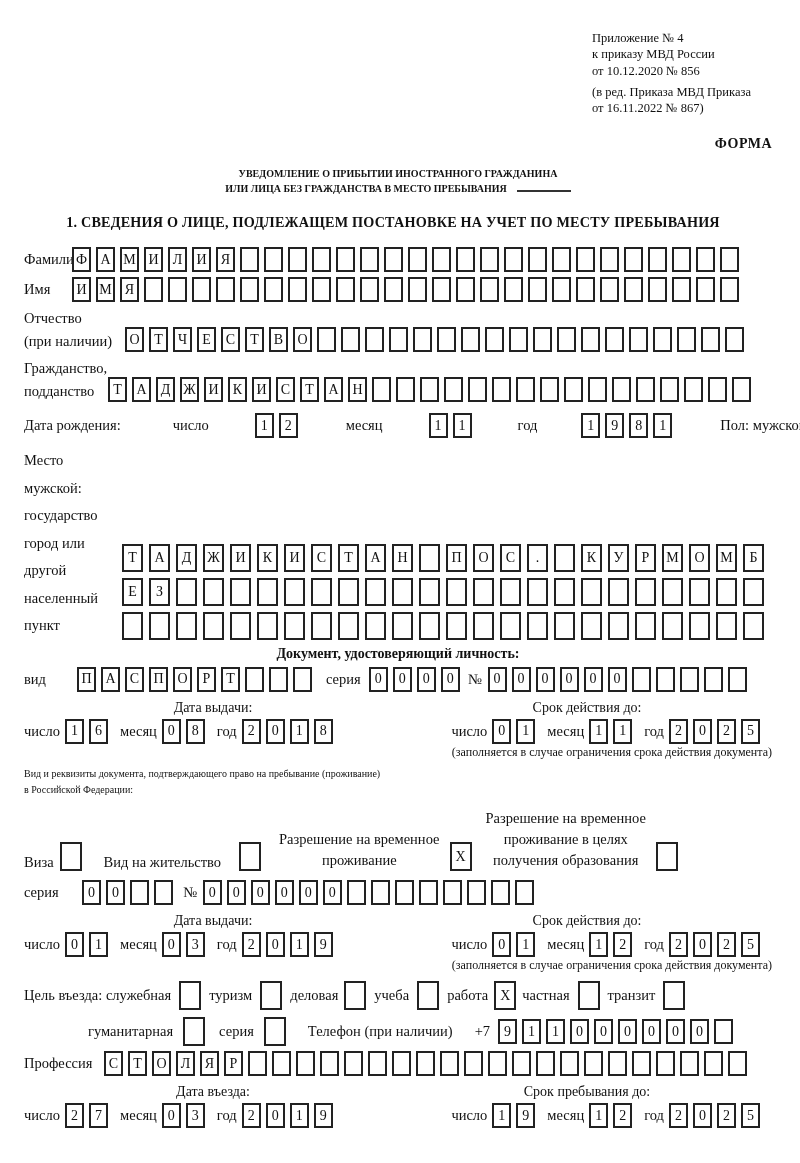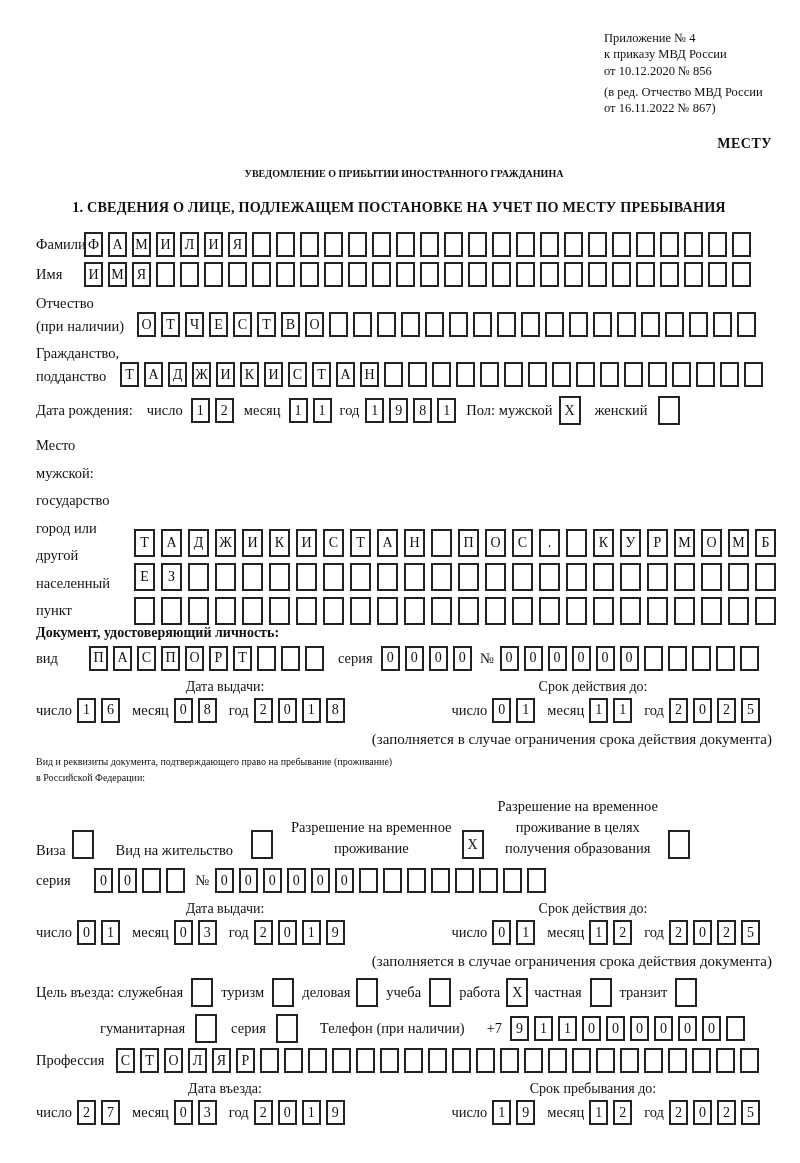--- a/index.html
+++ b/index.html
@@ -3,21 +3,21 @@
 <meta charset="utf-8">
 <style>
   html,body{margin:0;padding:0;background:#ffffff;}
   .page{
     position:relative;
     width:800px;height:1163px;
     box-sizing:border-box;
     background:#ffffff;
     color:#111111;
     font-family:"Liberation Serif","DejaVu Serif",serif;
-    padding:30px 28px 10px 36px;
+    padding:30px 28px 10px 24px;
     overflow:hidden;
   }
   .appendix{margin-left:568px;font-size:12.5px;line-height:1.3;white-space:nowrap;}
   .appendix .gap{height:5px;}
   .forma{margin-top:20px;text-align:right;font-weight:bold;font-size:14px;letter-spacing:.5px;}
   .title{margin-top:14px;text-align:center;font-weight:bold;font-size:10px;line-height:1.5;}
   .title .blank{display:inline-block;width:54px;border-bottom:2px solid #333;height:.9em;margin-left:10px;vertical-align:baseline;}
   .sec1{margin-top:18px;font-weight:bold;font-size:14.2px;letter-spacing:.2px;text-align:center;white-space:nowrap;margin-left:-10px;}
   .row{display:flex;align-items:center;margin-top:5px;}
   .row.top{align-items:flex-end;}
@@ -36,45 +36,46 @@
   .cbox .cell{width:22px;height:29px;}
   .stack{display:flex;flex-direction:column;gap:6px;}
   .dates{display:flex;margin-top:8px;}
   .dgroup{flex:none;}
   .dgroup.left{width:378px;}
   .dgroup.right{flex:1;}
   .dhead{text-align:center;font-size:14px;}
   .drow{display:flex;align-items:center;margin-top:3px;}
   .drow .lbl{margin-right:5px;}
   .drow .cells{margin-right:12px;}
-  .note{margin-top:8px;text-align:right;font-size:15px;}
+  .note{margin-top:1px;text-align:right;font-size:12px;}
   .plain{font-size:10px;margin-top:8px;}
   .center-lbl{font-size:14.5px;text-align:center;line-height:1.45;flex:none;}
-  .docheading{margin-top:0;text-align:left;font-weight:bold;font-size:14px;font-family:Liberation Serif, serif;}
+  .docheading{margin-top:6px;text-align:center;font-weight:bold;font-size:14px;font-family:Liberation Serif, serif;}
   .ml6{margin-left:6px;}.ml8{margin-left:8px;}.ml10{margin-left:10px;}
   .ml14{margin-left:14px;}.ml18{margin-left:18px;}.ml22{margin-left:22px;}
 </style>
 </head>
 <body>
 
 <div class="page">
 
   <div class="appendix">
     <div>Приложение № 4</div>
     <div>к приказу МВД России</div>
     <div>от 10.12.2020 № 856</div>
     <div class="gap"></div>
-    <div>(в ред. Отчество МВД России</div>
+    <div>(в ред. Приказа МВД Приказа</div>
     <div>от 16.11.2022 № 867)</div>
   </div>
 
-  <div class="forma">МЕСТУ</div>
+  <div class="forma">ФОРМА</div>
 
   <div class="title">
     <div>УВЕДОМЛЕНИЕ О ПРИБЫТИИ ИНОСТРАННОГО ГРАЖДАНИНА</div>
+    <div><span>ИЛИ ЛИЦА БЕЗ ГРАЖДАНСТВА В МЕСТО ПРЕБЫВАНИЯ</span><span class="blank"></span></div>
   </div>
 
   <div class="sec1">1. СВЕДЕНИЯ О ЛИЦЕ, ПОДЛЕЖАЩЕМ ПОСТАНОВКЕ НА УЧЕТ ПО МЕСТУ ПРЕБЫВАНИЯ</div>
 
   <div class="row" style="margin-top:16px;">
     <span class="lbl" style="width:48px;">Фамилия</span>
     <div class="cells">
         <div class="cell">Ф</div>
         <div class="cell">А</div>
         <div class="cell">М</div>
@@ -204,21 +205,21 @@
         <div class="cell"></div>
         <div class="cell"></div>
         <div class="cell"></div>
         <div class="cell"></div>
         <div class="cell"></div>
         <div class="cell"></div>
         <div class="cell"></div>
       </div>
   </div>
 
-  <div class="row" style="margin-top:9px;">
+  <div class="row" style="margin-top:9px;gap:38px;">
     <span class="lbl">Дата рождения:</span>
     <span class="lbl ml14">число</span>
     <div class="cells ml8">
         <div class="cell">1</div>
         <div class="cell">2</div>
       </div>
     <span class="lbl ml10">месяц</span>
     <div class="cells ml8">
         <div class="cell">1</div>
         <div class="cell">1</div>

